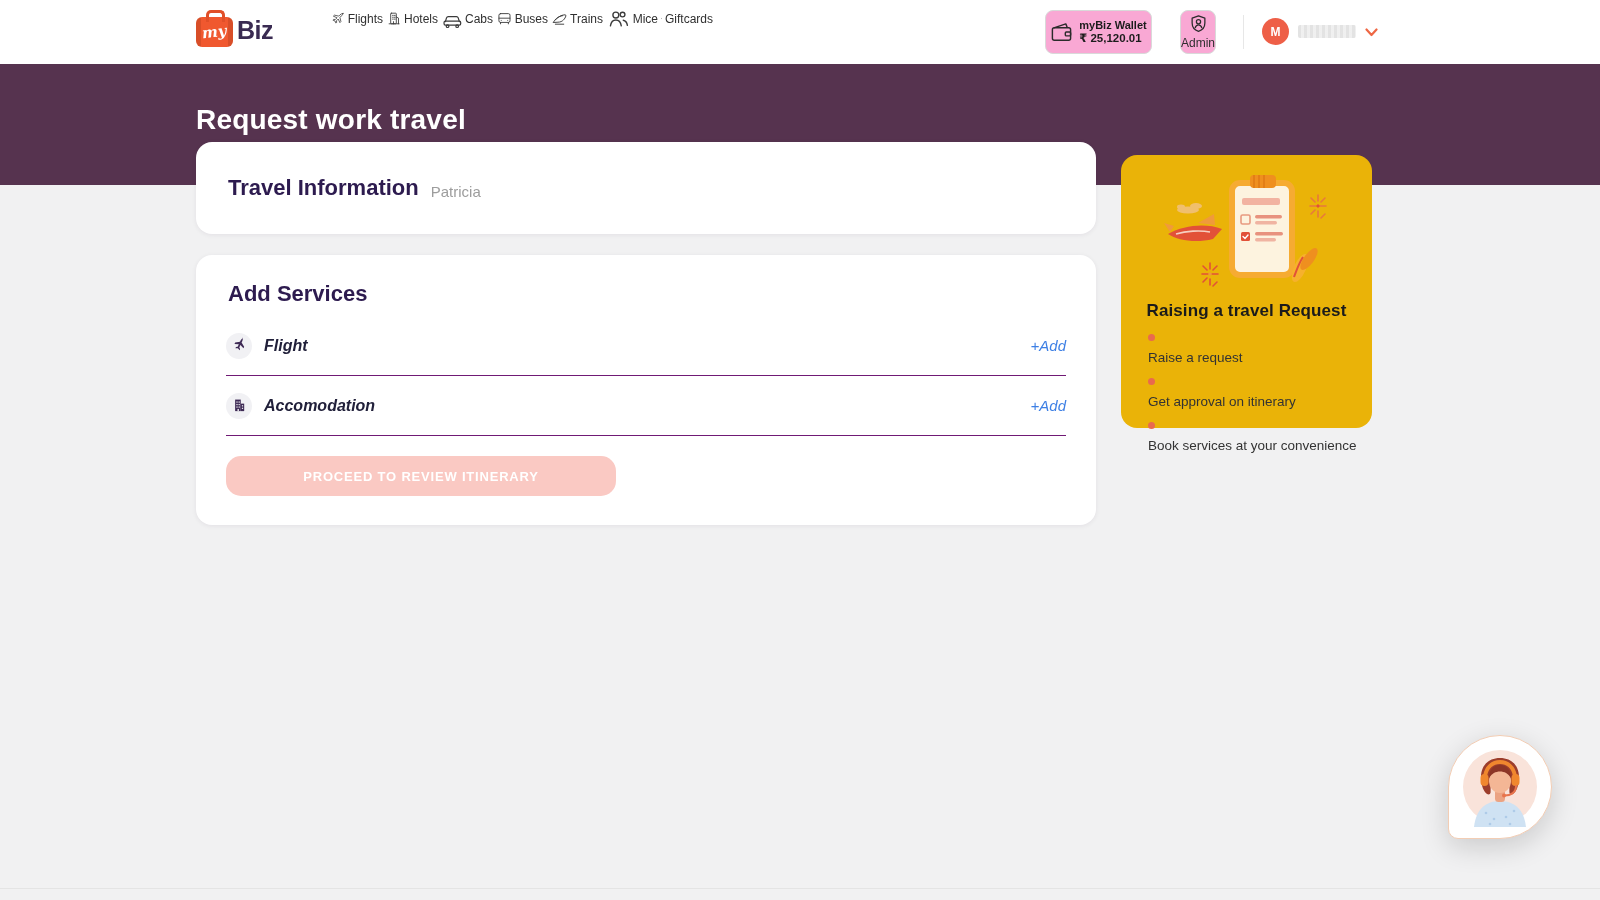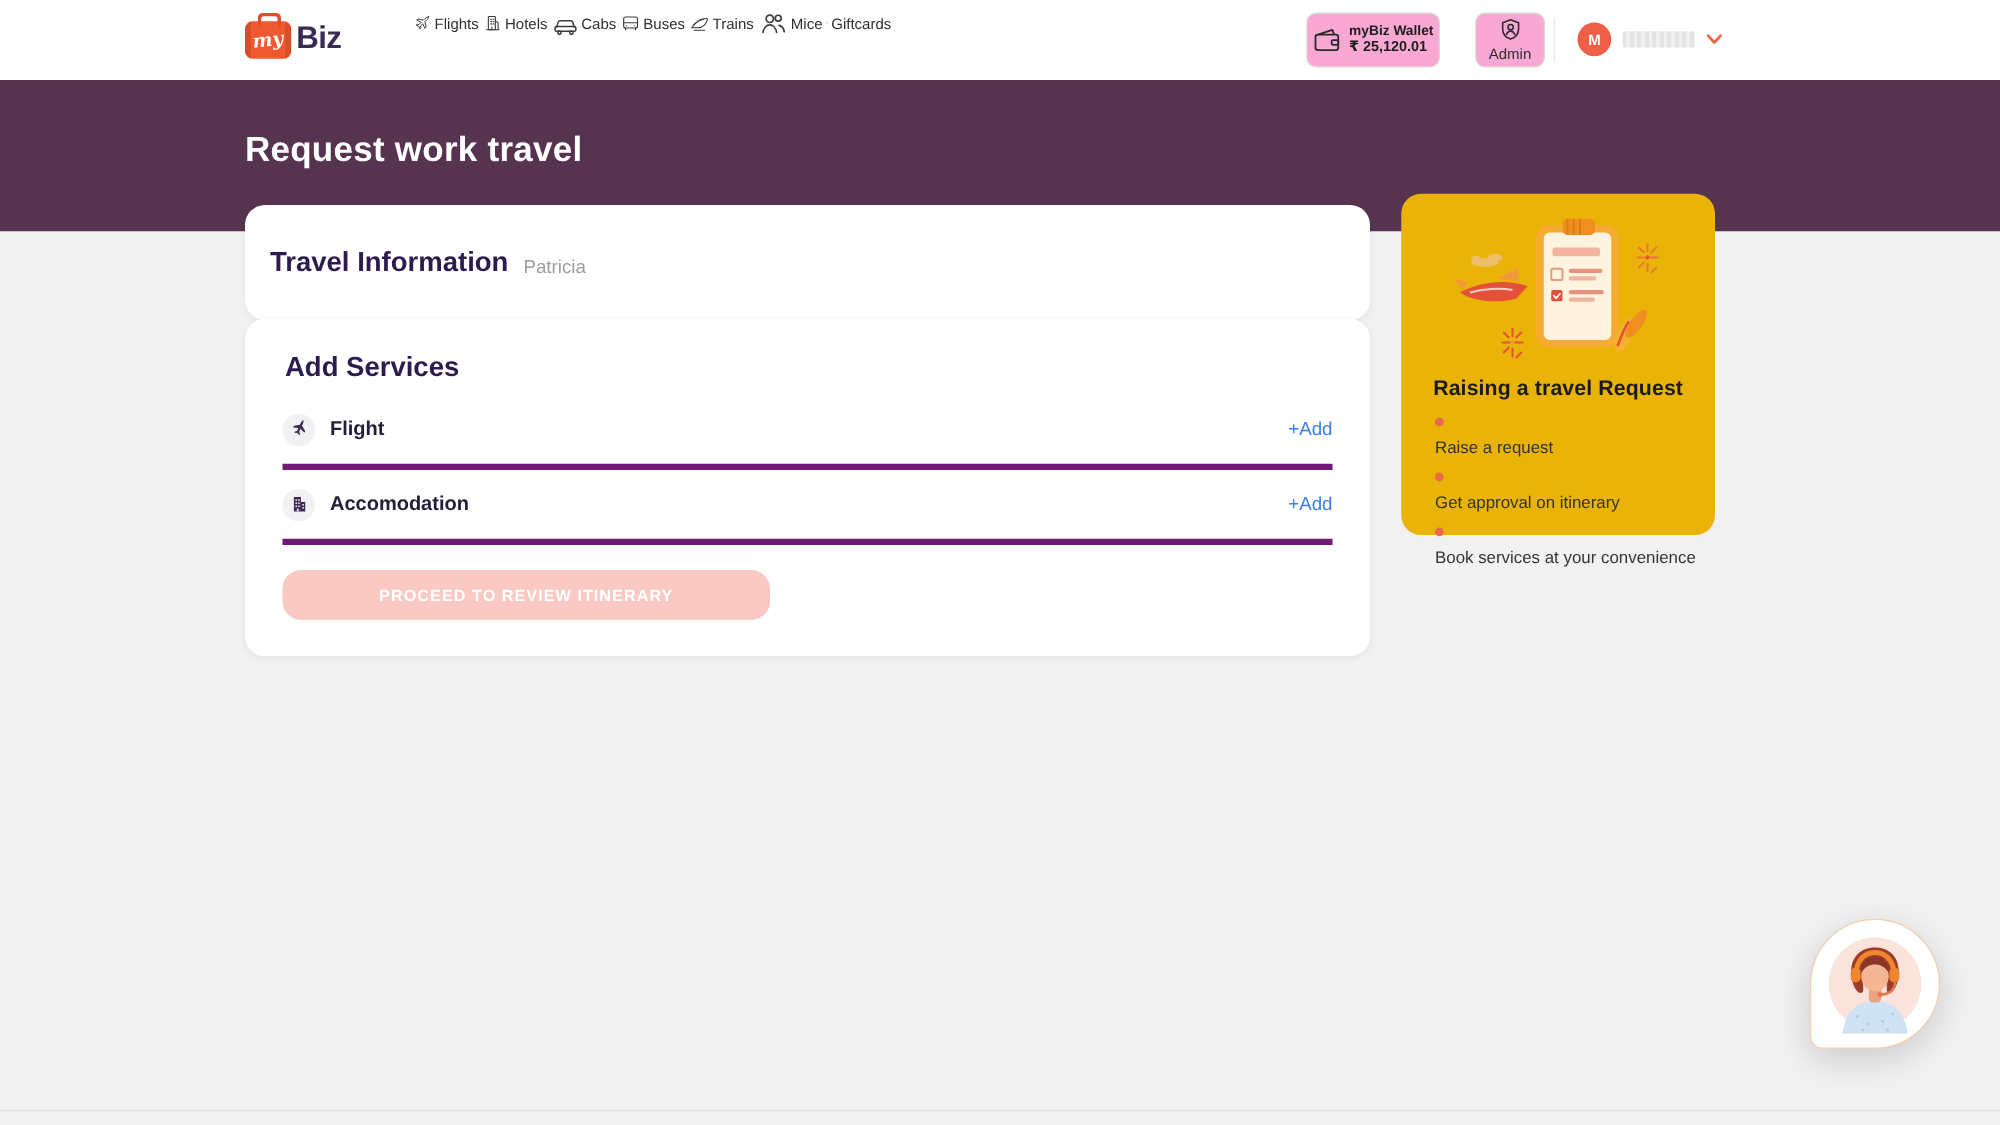--- a/index.html
+++ b/index.html
@@ -21,44 +21,44 @@
   .nav-item { width:52px; display:flex; align-items:center; gap:3px; cursor:pointer; }
   .nav-item svg { width:25px; height:25px; stroke:#3b3b3b; fill:none; stroke-width:1.4; stroke-linecap:round; stroke-linejoin:round; }
   .nav-label { font-size:12px; color:#2f2f2f; }
 
   .hdr-box { position:absolute; border:1px solid #d9d9d9; border-radius:8px; background:#f9a8d4; cursor:pointer; }
   .wallet { left:1045px; top:10px; width:107px; height:44px; display:flex; align-items:center; justify-content:center; gap:6px; }
   .wallet svg { width:23px; height:23px; stroke:#2b2b2b; fill:none; stroke-width:1.5; stroke-linejoin:round; }
   .wallet-lines { display:flex; flex-direction:column; line-height:1.2; }
   .wallet-label { font-size:11px; font-weight:700; color:#1c1c1c; }
   .wallet-amount { font-size:11.5px; font-weight:700; color:#1c1c1c; }
-  .admin { left:1180px; top:10px; width:56px; height:44px; display:flex; flex-direction:column; align-items:center; justify-content:center; gap:2px; }
+  .admin { left:1180px; top:10px; width:36px; height:44px; display:flex; flex-direction:column; align-items:center; justify-content:center; gap:2px; }
   .admin svg { width:19px; height:20px; stroke:#2b2b2b; fill:none; stroke-width:1.4; stroke-linejoin:round; }
   .admin-label { font-size:12px; color:#2f2f2f; }
   .hdr-sep { position:absolute; left:1243px; top:15px; width:1px; height:34px; background:#e7e7e7; }
   .user-chip { position:absolute; left:1262px; top:18px; display:flex; align-items:center; gap:9px; cursor:pointer; }
   .avatar { width:27px; height:27px; border-radius:50%; background:#ee5f47; color:#fff; font-size:12px; font-weight:700;
     display:flex; align-items:center; justify-content:center; }
   .redacted { width:58px; height:13px; border-radius:2px;
     background:repeating-linear-gradient(90deg,#e0e0e0 0 3px,#eeeeee 3px 6px); opacity:.9; }
   .chev svg { width:13px; height:9px; stroke:#ee6744; stroke-width:2.2; fill:none; stroke-linecap:round; stroke-linejoin:round; }
 
   
   .banner { position:absolute; top:64px; left:0; width:100%; height:121px; background:#56334f; }
   .banner h1 { position:absolute; left:196px; top:40px; color:#fff; font-size:28px; font-weight:700; letter-spacing:.2px; }
 
   
   .card { position:absolute; background:#fff; border-radius:16px; box-shadow:0 1px 5px rgba(40,20,60,.07); z-index:6; }
-  .card-ti { left:196px; top:164px; width:900px; height:92px; display:flex; align-items:center; padding:0 20px; }
+  .card-ti { left:196px; top:142px; width:900px; height:92px; display:flex; align-items:center; padding:0 32px; }
   .card h2 { font-size:22px; font-weight:700; color:#2d1b4f; }
   .traveller { font-size:15px; color:#9d9d9d; margin-left:12px; padding-top:6px; }
 
   .card-as { left:196px; top:255px; width:900px; height:270px; padding:26px 30px 12px 30px; }
   .as-title { font-size:22px; font-weight:600; color:#9b9b9b; margin:0 0 0 2px; }
-  .svc-row { height:60px; display:flex; align-items:center; border-bottom:5px solid #701a75; }
+  .svc-row { height:60px; display:flex; align-items:center; border-bottom:1px solid #701a75;font-style:italic; }
   .svc-row:first-of-type { margin-top:9px; }
   .svc-ic { width:26px; height:26px; border-radius:50%; background:#f1f1f4; display:flex; align-items:center; justify-content:center; margin-right:12px; }
   .svc-ic svg { width:15px; height:15px; }
   .svc-label { font-size:16px; font-weight:700; color:#21203a; }
   .svc-add { margin-left:auto; font-size:15px; color:#3d7fe4; cursor:pointer; }
   .proceed { display:block; margin-top:20px; width:390px; height:40px; border:none; border-radius:15px;
     background:#fac9c3; color:#fff; font-size:13px; font-weight:700; letter-spacing:.8px;
     font-family:"Liberation Sans",sans-serif; cursor:not-allowed; }
 
   .card-rs { left:196px; top:540px; width:900px; height:86px; display:flex; align-items:center; padding:0 32px; }

